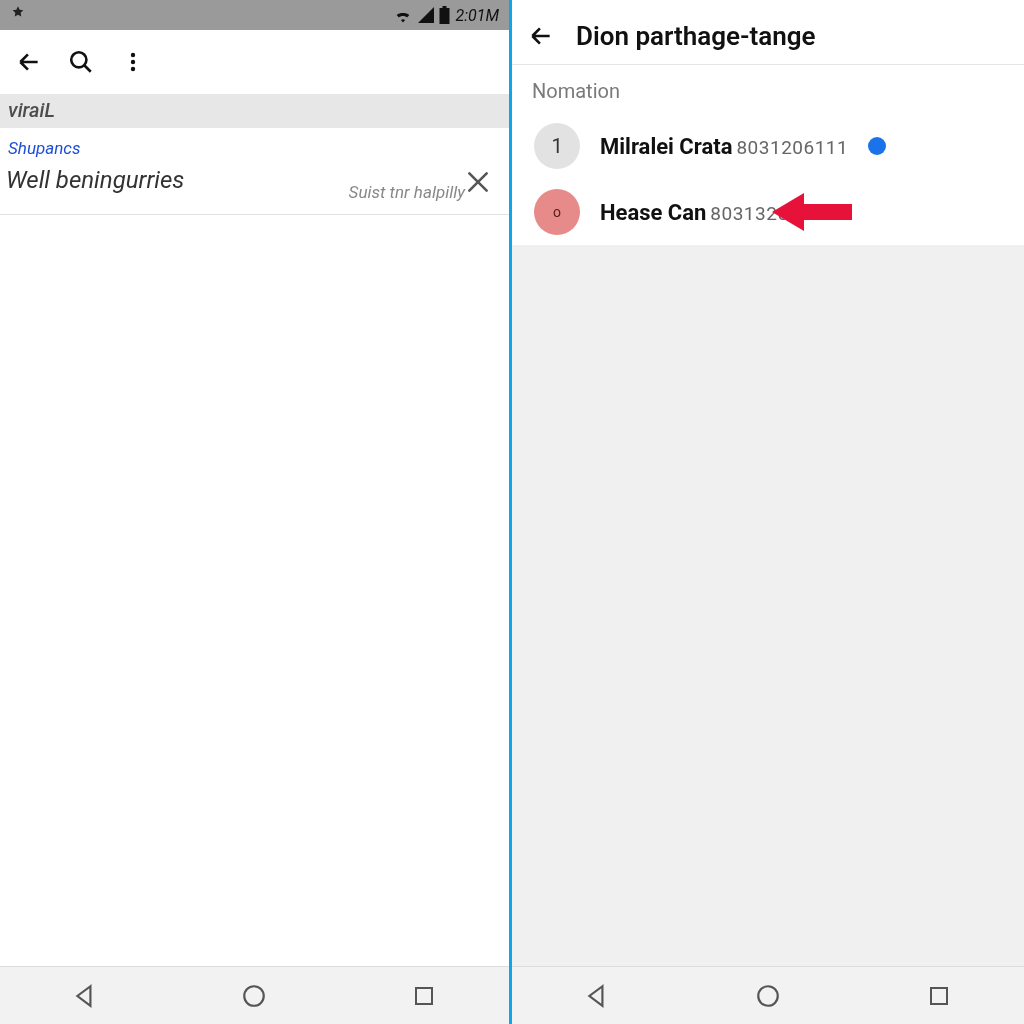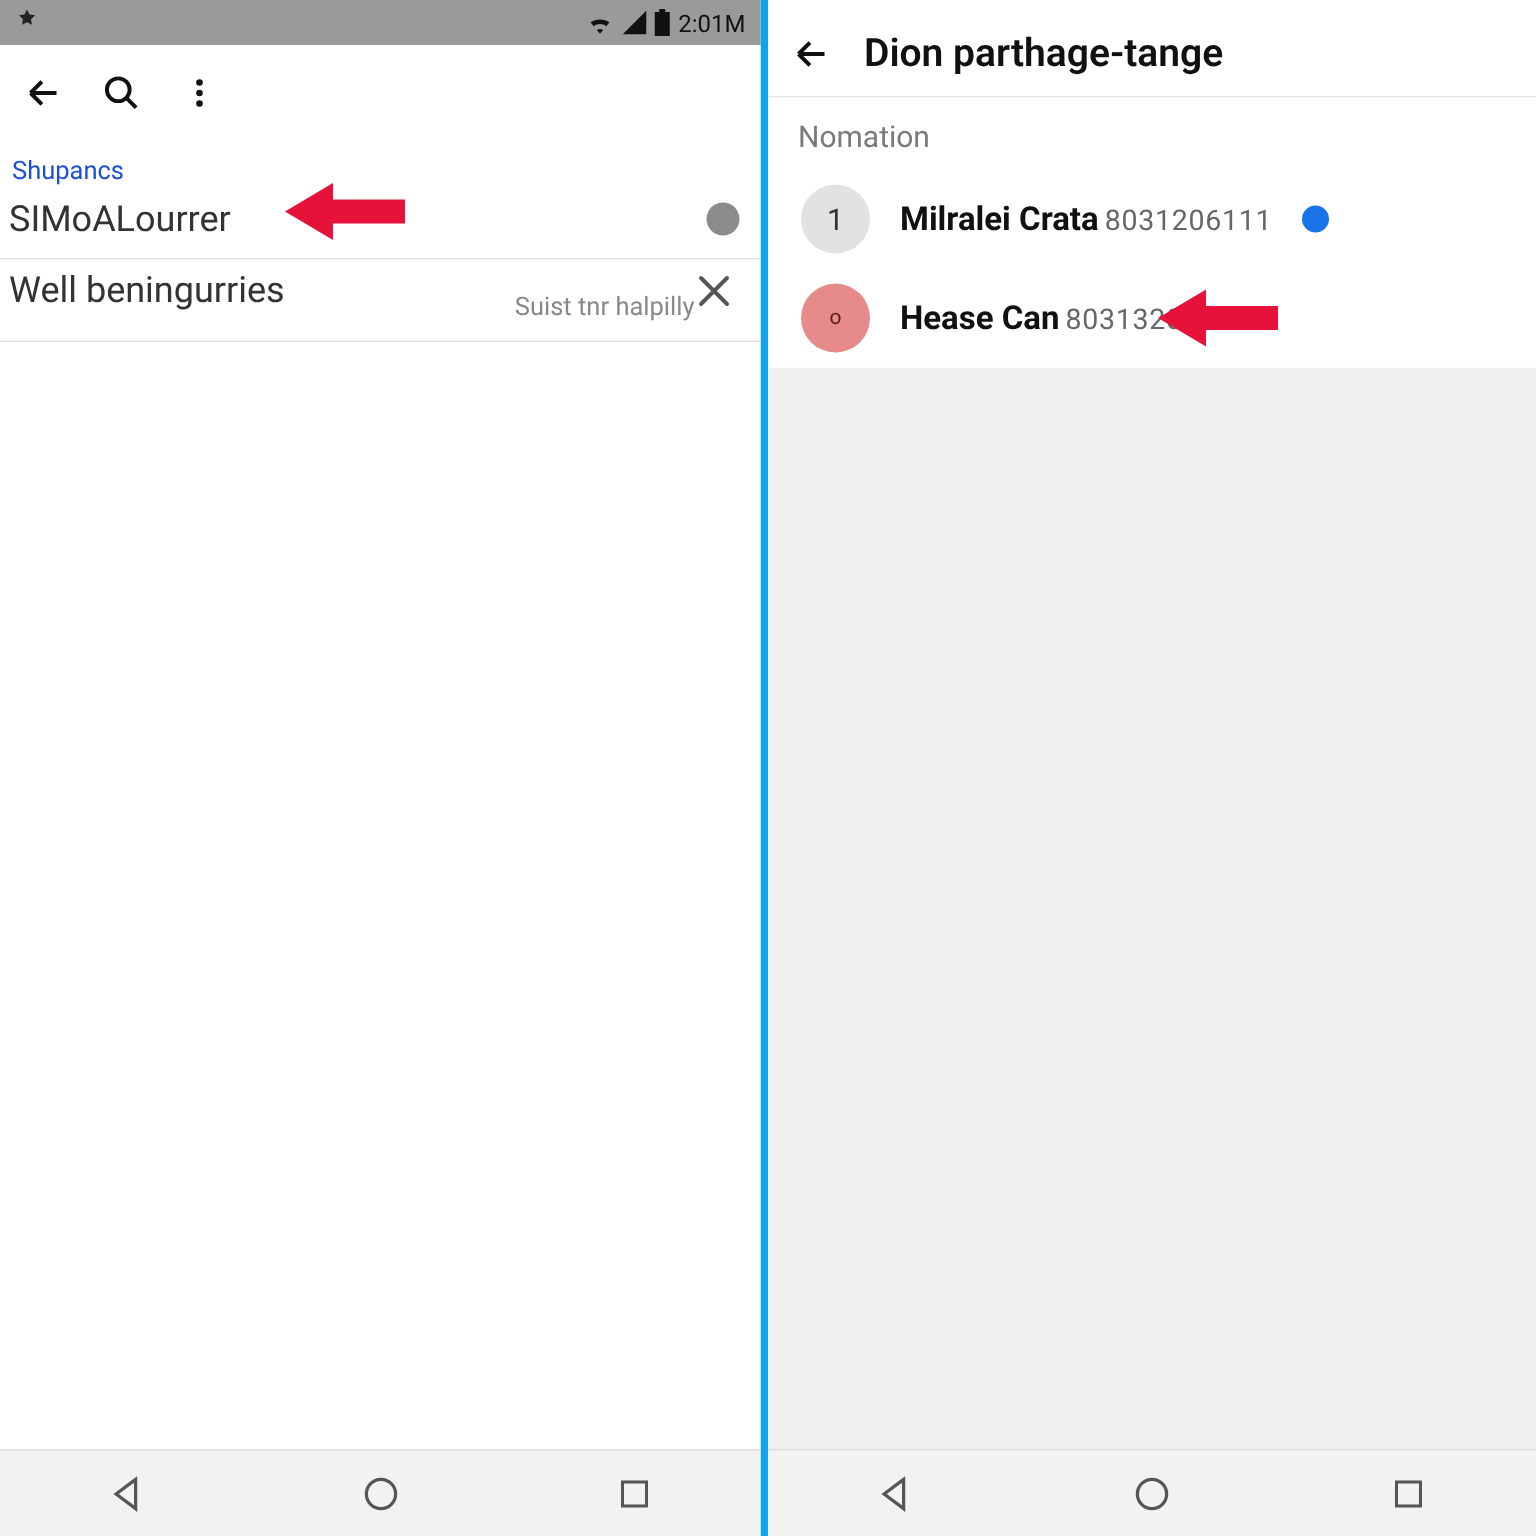--- a/index.html
+++ b/index.html
@@ -12,21 +12,21 @@
     overflow: hidden;
   }
   .phone {
     width: 512px;
     height: 1024px;
     display: flex;
     flex-direction: column;
     background: #fff;
     position: relative;
   }
-  .phone.left { border-right: 5px solid #0ea5e9; }
+  .phone.left { border-right: 3px solid #0ea5e9; font-style: italic; }
 
   
   .statusbar {
     height: 30px;
     background: #9a9a9a;
     display: flex;
     align-items: center;
     justify-content: space-between;
     padding: 0 10px;
     font-size: 15px;
@@ -189,31 +189,24 @@
     </span>
     <span class="iconbtn">
       <svg width="24" height="24" viewBox="0 0 24 24">
           <circle cx="12" cy="5" r="2.2" fill="#111"></circle>
           <circle cx="12" cy="12" r="2.2" fill="#111"></circle>
           <circle cx="12" cy="19" r="2.2" fill="#111"></circle>
         </svg>
     </span>
   </div>
 
+  <div class="gray-strip">viraiL</div>
 
   <div class="section-label">Shupancs</div>
 
-  <div class="row">
-    <span class="primary">SIMoALourrer</span>
-    <span class="dot-gray"></span>
-    <svg class="arrow" style="left:190px; top:-6px;" viewBox="0 0 80 42">
-      <path d="M80 21 L28 21" stroke="#e6123a" stroke-width="16" stroke-linecap="round"></path>
-      <path d="M0 21 L32 2 L32 40 Z" fill="#e6123a"></path>
-    </svg>
-  </div>
 
   <div class="row">
     <div class="textcol">
       <span class="primary">Well beningurries</span>
       <span class="secondary">Suist tnr halpilly</span>
     </div>
     <span class="close-x">
       <svg width="26" height="26" viewBox="0 0 24 24">
           <path d="M4 4l16 16M20 4L4 20" stroke="#555" stroke-width="2.4" stroke-linecap="round"></path>
         </svg>

